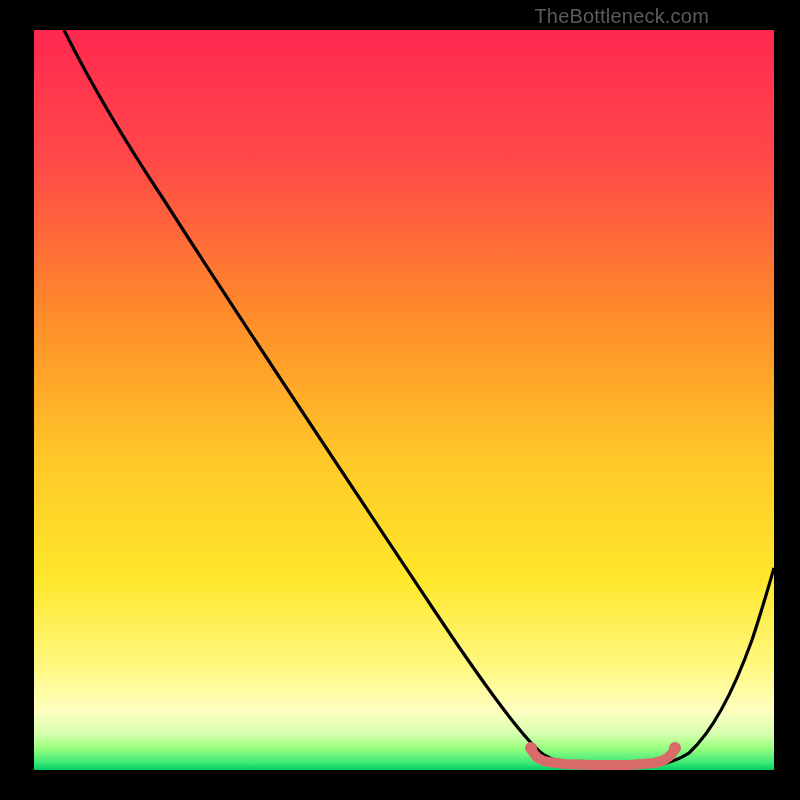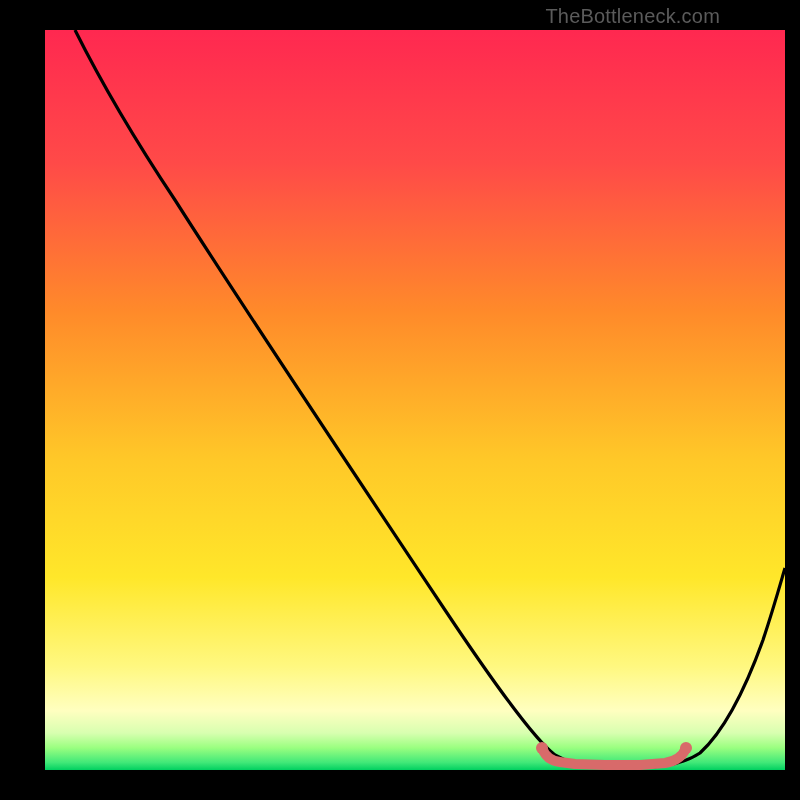--- a/index.html
+++ b/index.html
@@ -6,21 +6,21 @@
     margin: 0;
     padding: 0;
     width: 800px;
     height: 800px;
     background: #000;
     overflow: hidden;
     font-family: Arial, Helvetica, sans-serif;
   }
   .frame {
     position: absolute;
-    left: 15px;
+    left: 4px;
     top: 0;
     width: 708px;
     height: 800px;
     background: #000;
     padding-left: 11px;
   }
   .plot-area {
     position: absolute;
     left: 30px;
     top: 30px;

